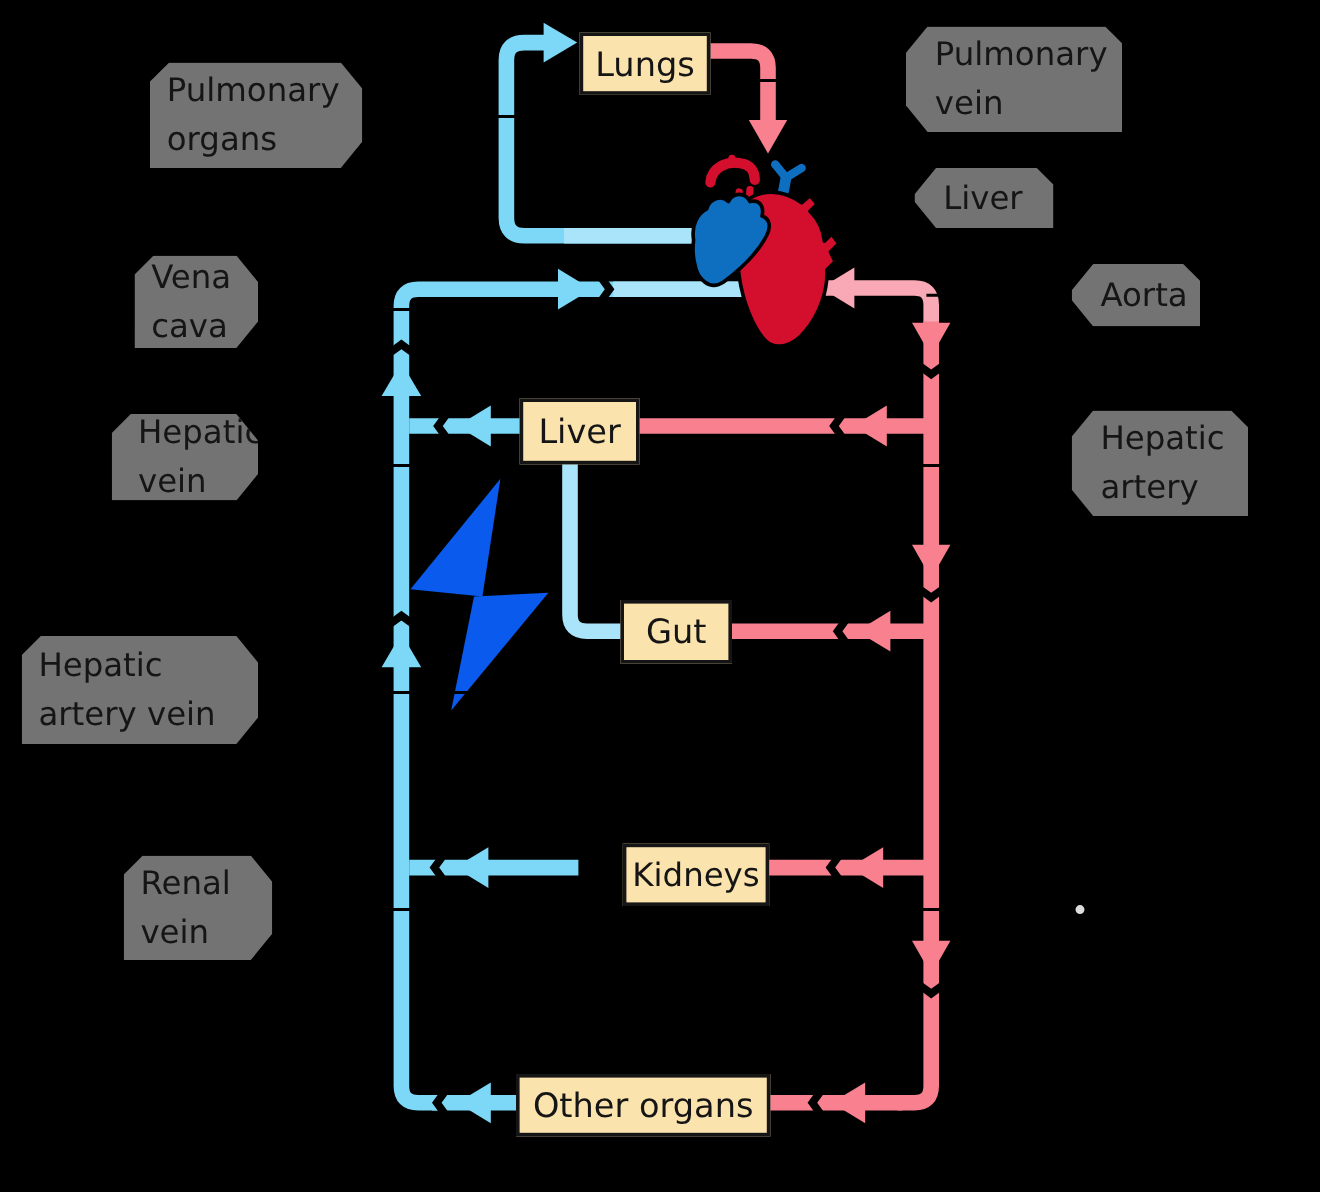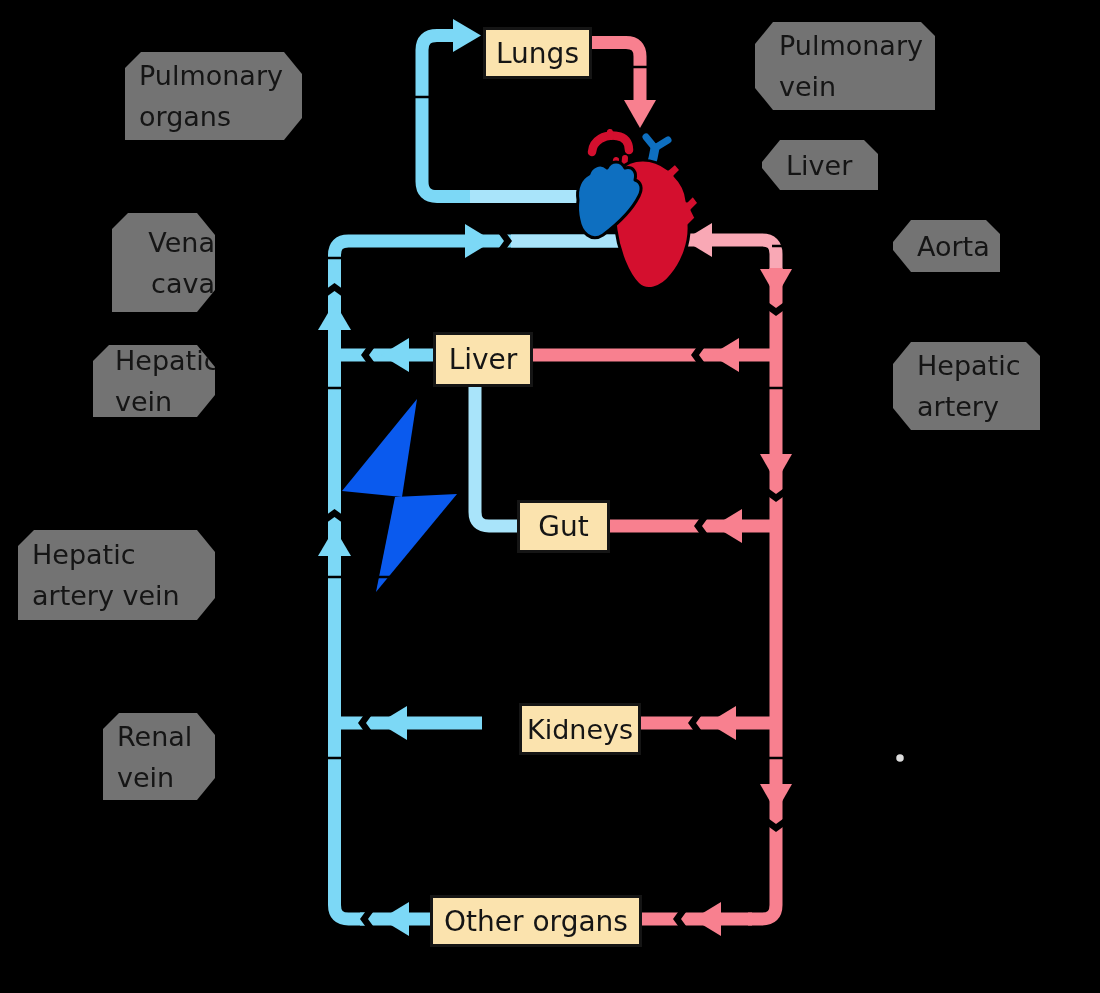--- a/index.html
+++ b/index.html
@@ -175,30 +175,30 @@
 <div class="organ-box" style="left:480px;top:703px;width:122px;height:52px;font-size:27px;margin-left:39px;">
   <span>Kidneys</span>
 </div>
 <div class="organ-box" style="left:430px;top:895px;width:212px;height:52px;">
   <span>Other organs</span>
 </div>
 
 <div class="tag tag-left" style="left:125px;top:52px;width:177px;height:88px;">
   <span class="txt">Pulmonary organs</span>
 </div>
-<div class="tag tag-left" style="left:112px;top:213px;width:103px;height:99px;text-align:right;">
+<div class="tag tag-left" style="left:112px;top:213px;width:103px;height:77px;">
   <span class="txt">Vena cava</span>
 </div>
 <div class="tag tag-left" style="left:93px;top:345px;width:122px;height:72px;padding-left:22px;">
   <span class="txt">Hepatic vein</span>
 </div>
 <div class="tag tag-left" style="left:18px;top:530px;width:197px;height:90px;">
   <span class="txt">Hepatic artery vein</span>
 </div>
-<div class="tag tag-left" style="left:103px;top:713px;width:112px;height:87px;">
+<div class="tag tag-left" style="left:103px;top:713px;width:124px;height:87px;">
   <span class="txt">Renal vein</span>
 </div>
 
 <div class="tag tag-right" style="left:755px;top:22px;width:180px;height:88px;">
   <span class="txt">Pulmonary vein</span>
 </div>
 <div class="tag tag-right tag-single" style="left:762px;top:140px;width:116px;height:50px;">
   <span class="txt">Liver</span>
 </div>
 <div class="tag tag-right tag-single" style="left:893px;top:220px;width:107px;height:52px;">

